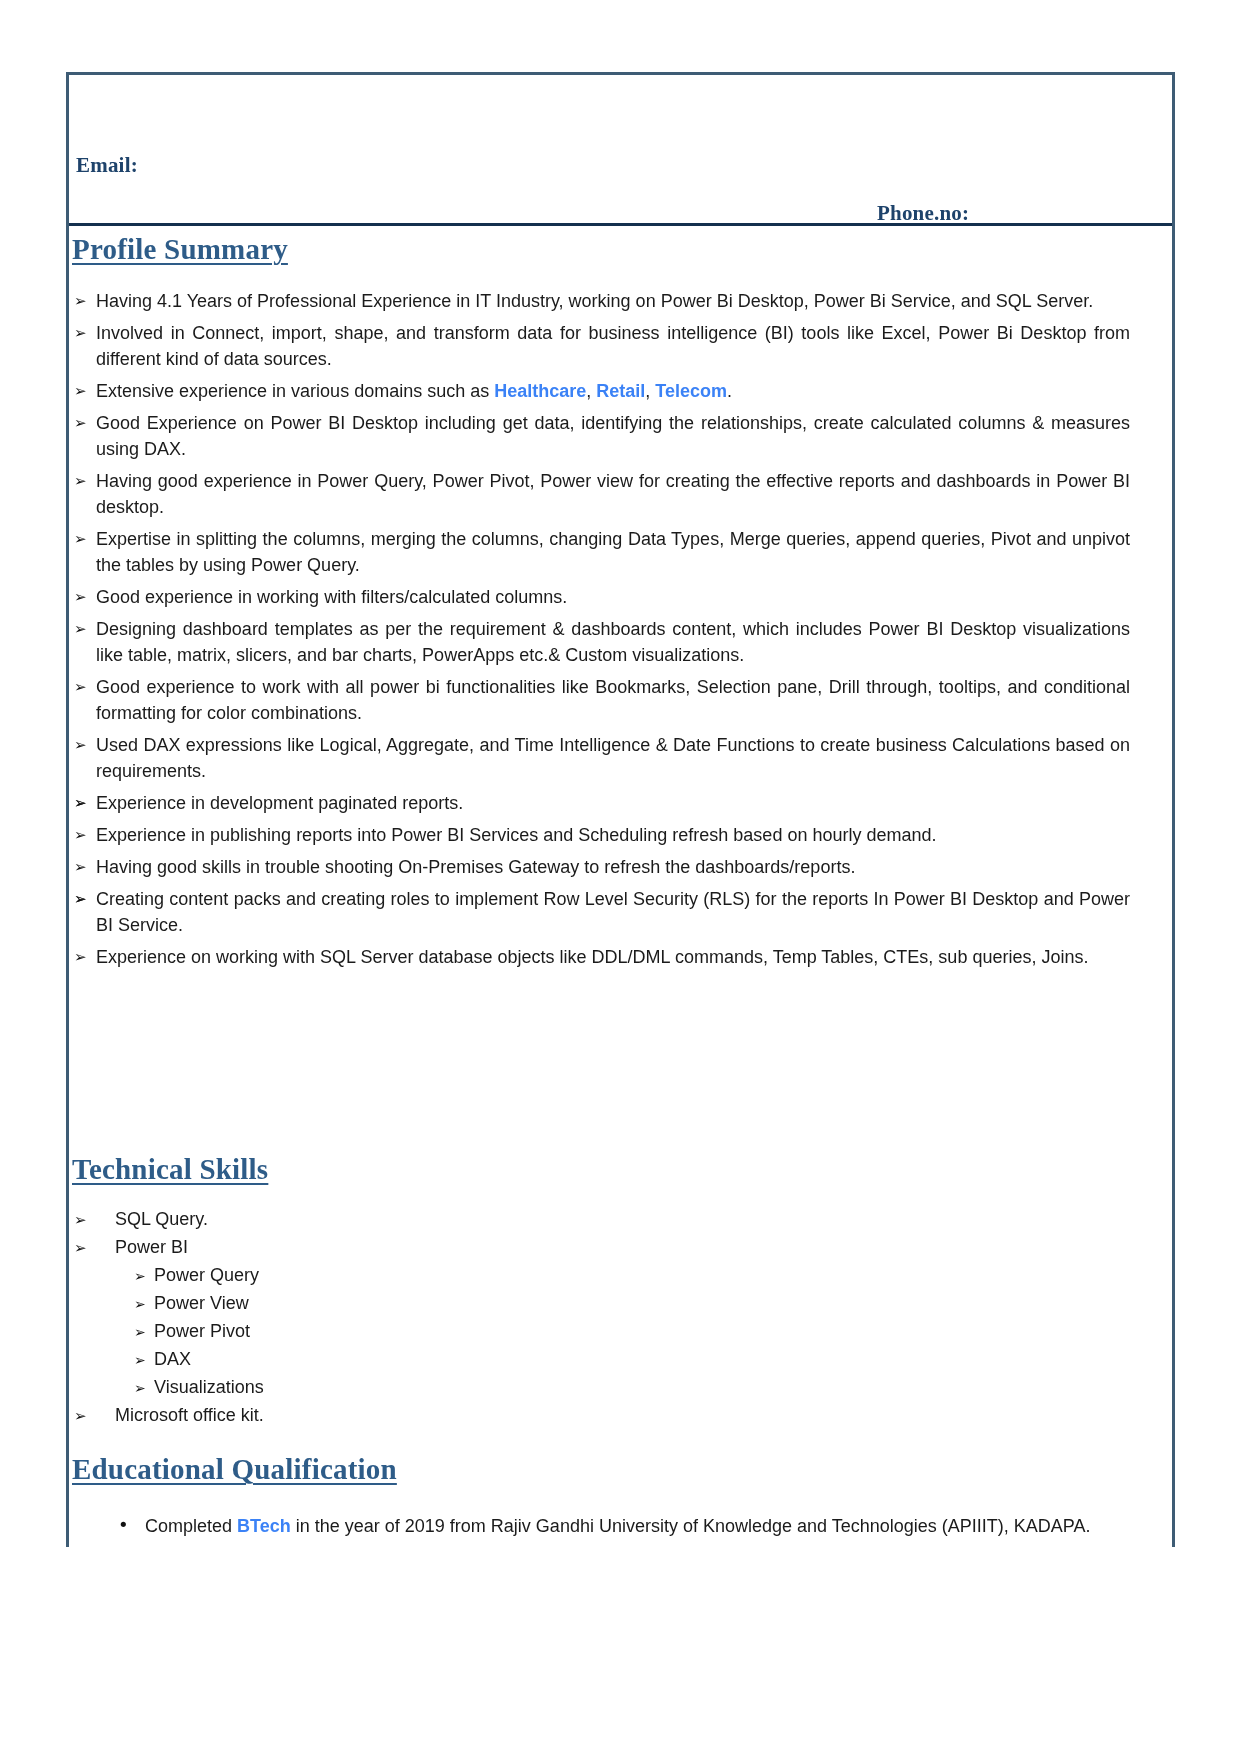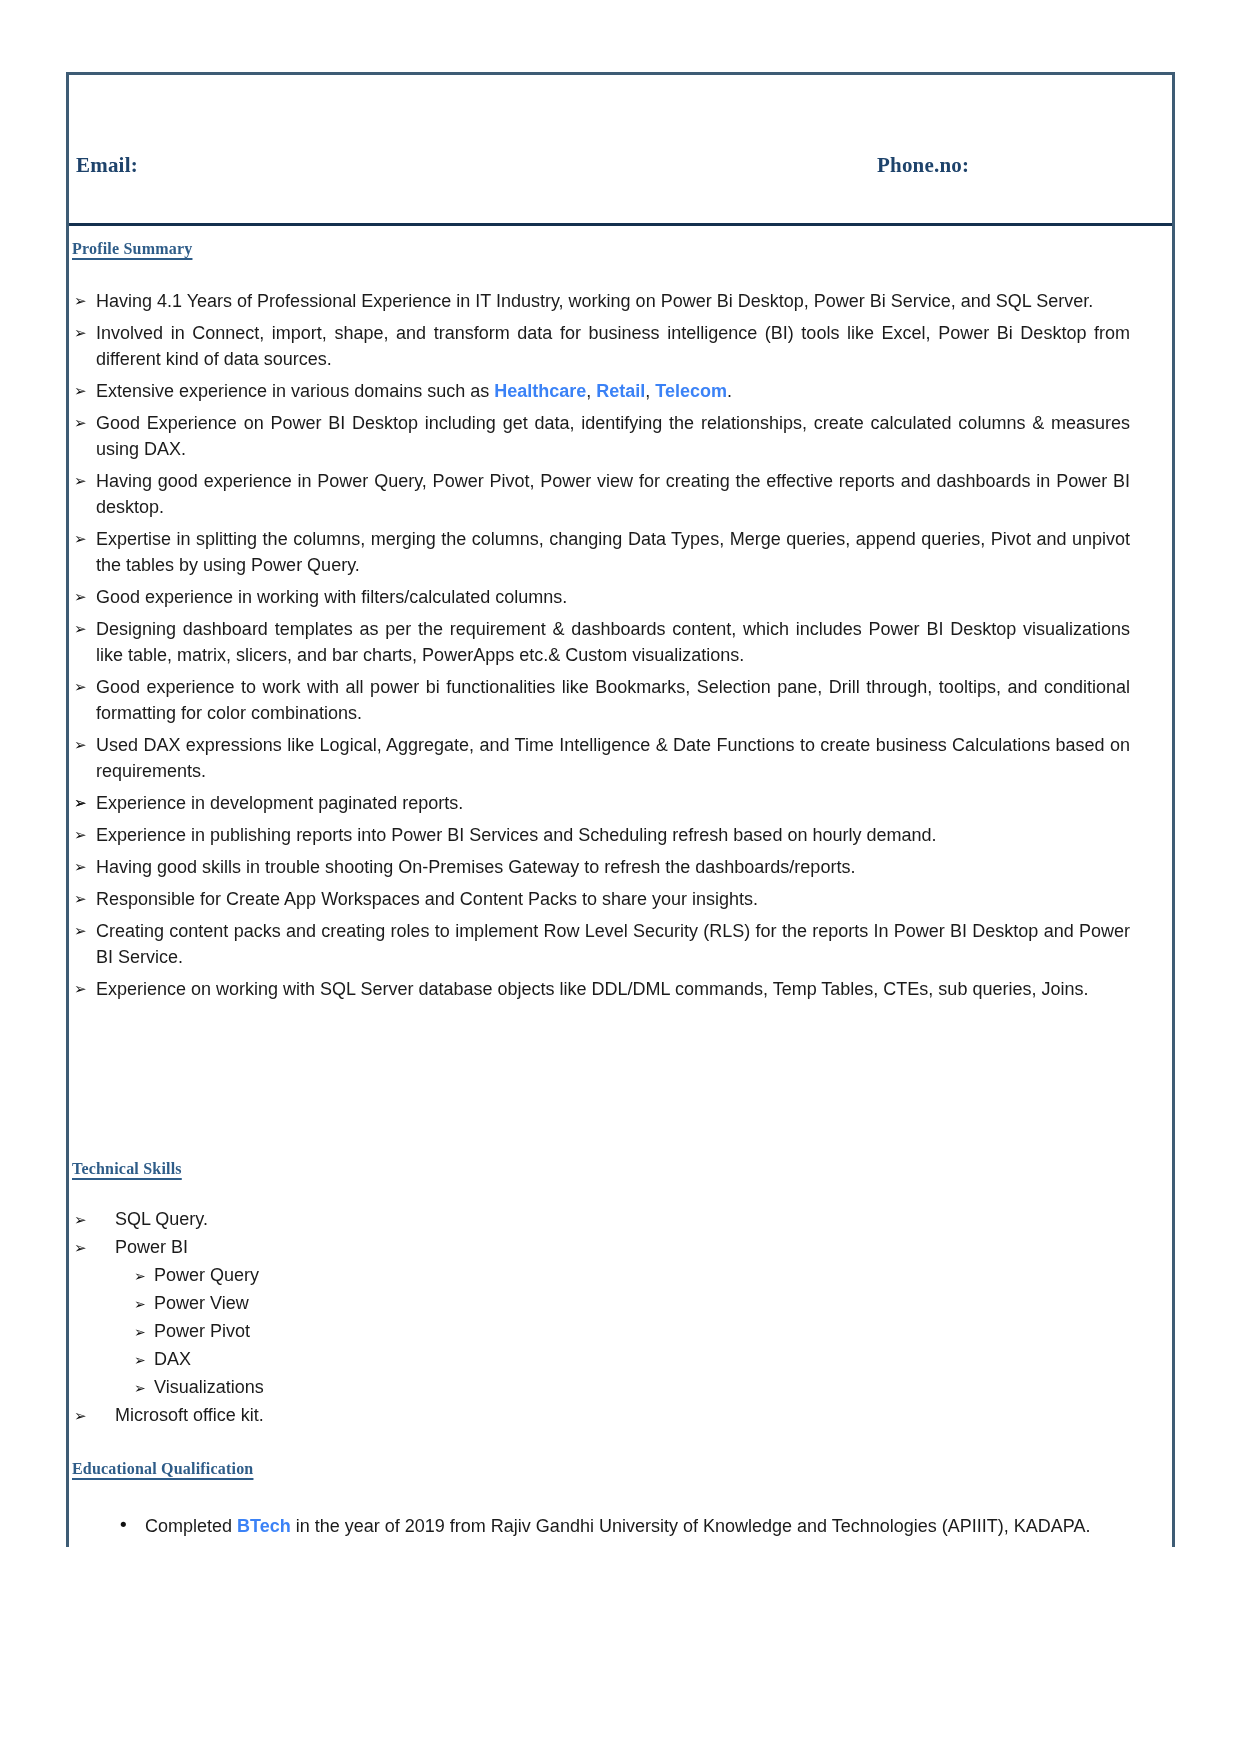--- a/index.html
+++ b/index.html
@@ -5,24 +5,24 @@
   html,body{margin:0;padding:0;background:#ffffff;}
   .page{position:relative;width:1241px;height:1547px;background:#ffffff;overflow:hidden;
         font-family:"Liberation Sans",sans-serif;color:#1b1b1b;}
   .doc-frame{position:absolute;left:66px;top:72px;width:1109px;height:1608px;
         border:3px solid #3e5c75;box-sizing:border-box;background:#ffffff;}
   
   .header-row{position:relative;height:151px;border-bottom:3px solid #14304e;box-sizing:border-box;}
   .hdr-label{position:absolute;top:78px;font-family:"Liberation Serif",serif;font-weight:bold;
         font-size:21px;color:#1e436b;letter-spacing:.2px;}
   .hdr-email{left:7px;}
-  .hdr-phone{left:808px;}
+  .hdr-phone{left:808px;margin-top:48px;}
   
   .doc-body{padding:0 42px 0 5px;}
-  h2.sec{font-family:"Liberation Serif",serif;font-weight:bold;font-size:16px;line-height:28px;
+  h2.sec{font-family:"Liberation Serif",serif;font-weight:bold;font-size:29px;line-height:28px;
         color:#2e5c88;margin:0 0 0 -2px;
         text-decoration:underline;text-decoration-thickness:2px;text-underline-offset:4px;
         letter-spacing:.2px;}
   h2.sec-profile{margin-top:9px;}
   h2.sec-tech{margin-top:37px;}
   h2.sec-edu{margin-top:26px;}
   h2.sec-work{margin-top:-6px;}
   ul{list-style:none;margin:0;padding:0;}
   li{position:relative;}
   .marker{position:absolute;top:0;color:#111;font-family:"DejaVu Sans",sans-serif;}
@@ -66,21 +66,21 @@
         <li><span class="marker">➢</span><span>Having good experience in Power Query, Power Pivot, Power view for creating the effective reports and dashboards in Power BI desktop.</span></li>
         <li><span class="marker">➢</span><span>Expertise in splitting the columns, merging the columns, changing Data Types, Merge queries, append queries, Pivot and unpivot the tables by using Power Query.</span></li>
         <li><span class="marker">➢</span><span>Good experience in working with filters/calculated columns.</span></li>
         <li><span class="marker">➢</span><span>Designing dashboard templates as per the requirement &amp; dashboards content, which includes Power BI Desktop visualizations like table, matrix, slicers, and bar charts, PowerApps etc.&amp; Custom visualizations.</span></li>
         <li><span class="marker">➢</span><span>Good experience to work with all power bi functionalities like Bookmarks, Selection pane, Drill through, tooltips, and conditional formatting for color combinations.</span></li>
         <li><span class="marker">➢</span><span>Used DAX expressions like Logical, Aggregate, and Time Intelligence &amp; Date Functions to create business Calculations based on requirements.</span></li>
         <li><span class="marker">➢</span></li>
         <li><span class="marker">➢</span><span>Experience in development paginated reports.</span></li>
         <li><span class="marker">➢</span><span>Experience in publishing reports into Power BI Services and Scheduling refresh based on hourly demand.</span></li>
         <li><span class="marker">➢</span><span>Having good skills in trouble shooting On-Premises Gateway to refresh the dashboards/reports.</span></li>
-        <li><span class="marker">➢</span><span>Responsible for Create App Workspaces and Content Packs to share your insights.</span></li>
+        <li><span class="marker">➢</span></li>
         <li><span class="marker">➢</span><span>Creating content packs and creating roles to implement Row Level Security (RLS) for the reports In Power BI Desktop and Power BI Service.</span></li>
         <li><span class="marker">➢</span><span>Experience on working with SQL Server database objects like DDL/DML commands, Temp Tables, CTEs, sub queries, Joins.</span></li>
       </ul>
 
       <h2 class="sec sec-tech">Technical Skills</h2>
 
       <ul class="skills-list">
         <li class="lvl1"><span class="marker">➢</span><span>SQL Query.</span></li>
         <li class="lvl1"><span class="marker">➢</span><span>Power BI</span></li>
         <li class="lvl2"><span class="marker">➢</span><span>Power Query</span></li>

